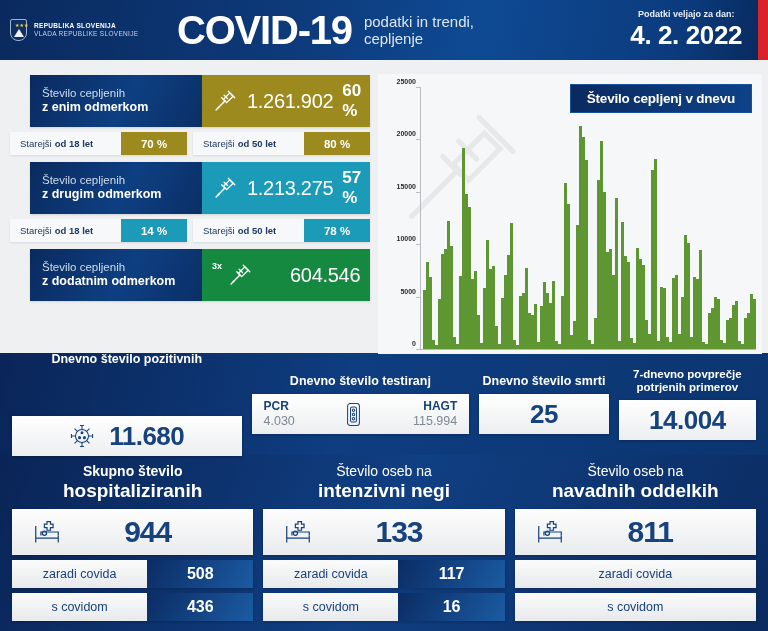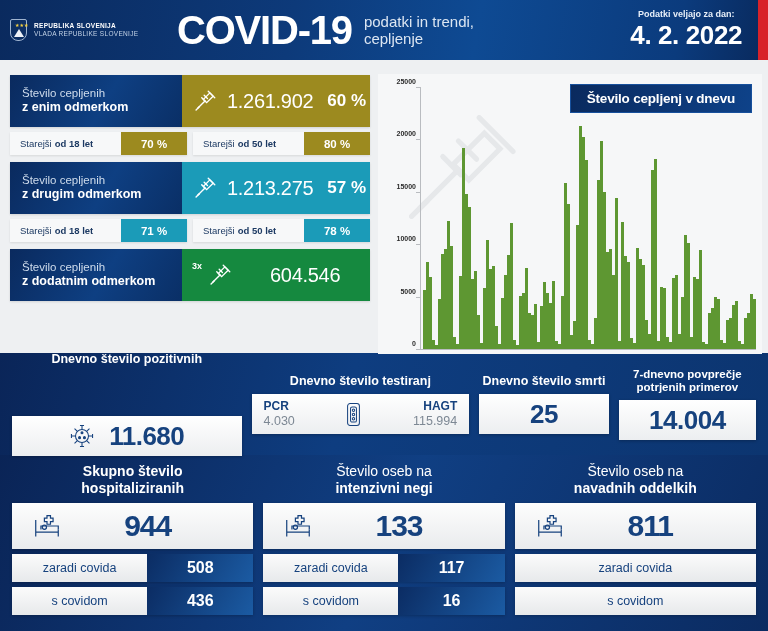--- a/index.html
+++ b/index.html
@@ -68,20 +68,21 @@
     display: flex; padding: 8px 0 0 0;
   }
   .left-col { width: 378px; padding: 7px 8px 0 10px; }
   .right-col { width: 390px; position: relative; padding: 6px 6px 0 0; }
 
   
   .vgroup { margin-bottom: 7px; }
   .vrow {
     display: flex; height: 52px; align-items: stretch;
     box-shadow: 0 1px 2px rgba(0,0,0,.12);
+    margin-left: 20px;
   }
   .vrow .vlabel {
     width: 172px;
     background: linear-gradient(120deg, #0a2a5e 0%, #0e3f82 55%, #0a2f66 100%);
     color: #fff; display: flex; flex-direction: column; justify-content: center;
     padding-left: 12px;
   }
   .vlabel .ln1 { font-size: 11.5px; color: #cfdcec; font-weight: 300; line-height: 1.25; }
   .vlabel .ln2 { font-size: 12.5px; font-weight: bold; color: #ffffff; line-height: 1.25; }
   .vrow .vval {
@@ -191,21 +192,21 @@
 
   
   .hosp-band {
     height: 176px;
     background: linear-gradient(115deg, #0a2456 0%, #103f83 50%, #0b2b61 100%);
     display: flex; gap: 10px; padding: 8px 12px 10px 12px;
   }
   .hcol { flex: 1; display: flex; flex-direction: column; align-items: center; }
   .hcol-title { color: #fff; text-align: center; line-height: 1.18; margin-bottom: 7px; }
   .hcol-title .t1 { font-size: 14px; font-weight: 300; }
-  .hcol-title .t2 { font-size: 14px; font-weight: bold; }
+  .hcol-title .t2 { font-size: 19px; font-weight: bold; }
   .hcol.first .hcol-title .t1 { font-weight: bold; }
   .hcard {
     width: 100%;
     background: linear-gradient(180deg,#fdfdfd,#e9ebed);
     height: 46px; display: flex; align-items: center;
     padding: 0 20px; box-shadow: 0 1px 3px rgba(0,0,0,.25);
   }
   .hcard .hnum {
     flex: 1; text-align: center; font-size: 30px; font-weight: bold;
     color: #16427e; letter-spacing: -1px;
@@ -314,21 +315,21 @@
           <span class="num">1.213.275</span>
           <span class="pct">57 %</span>
         </div>
       </div>
       <div class="subrow">
         <div class="sub">
           <div class="sl">
             <span class="thin">Starejši</span>
             <span>od 18 let</span>
           </div>
-          <div class="sv teal">71 %</div>
+          <div class="sv teal">14 %</div>
         </div>
         <div class="sub">
           <div class="sl">
             <span class="thin">Starejši</span>
             <span>od 50 let</span>
           </div>
           <div class="sv teal">78 %</div>
         </div>
       </div>
     </div>

